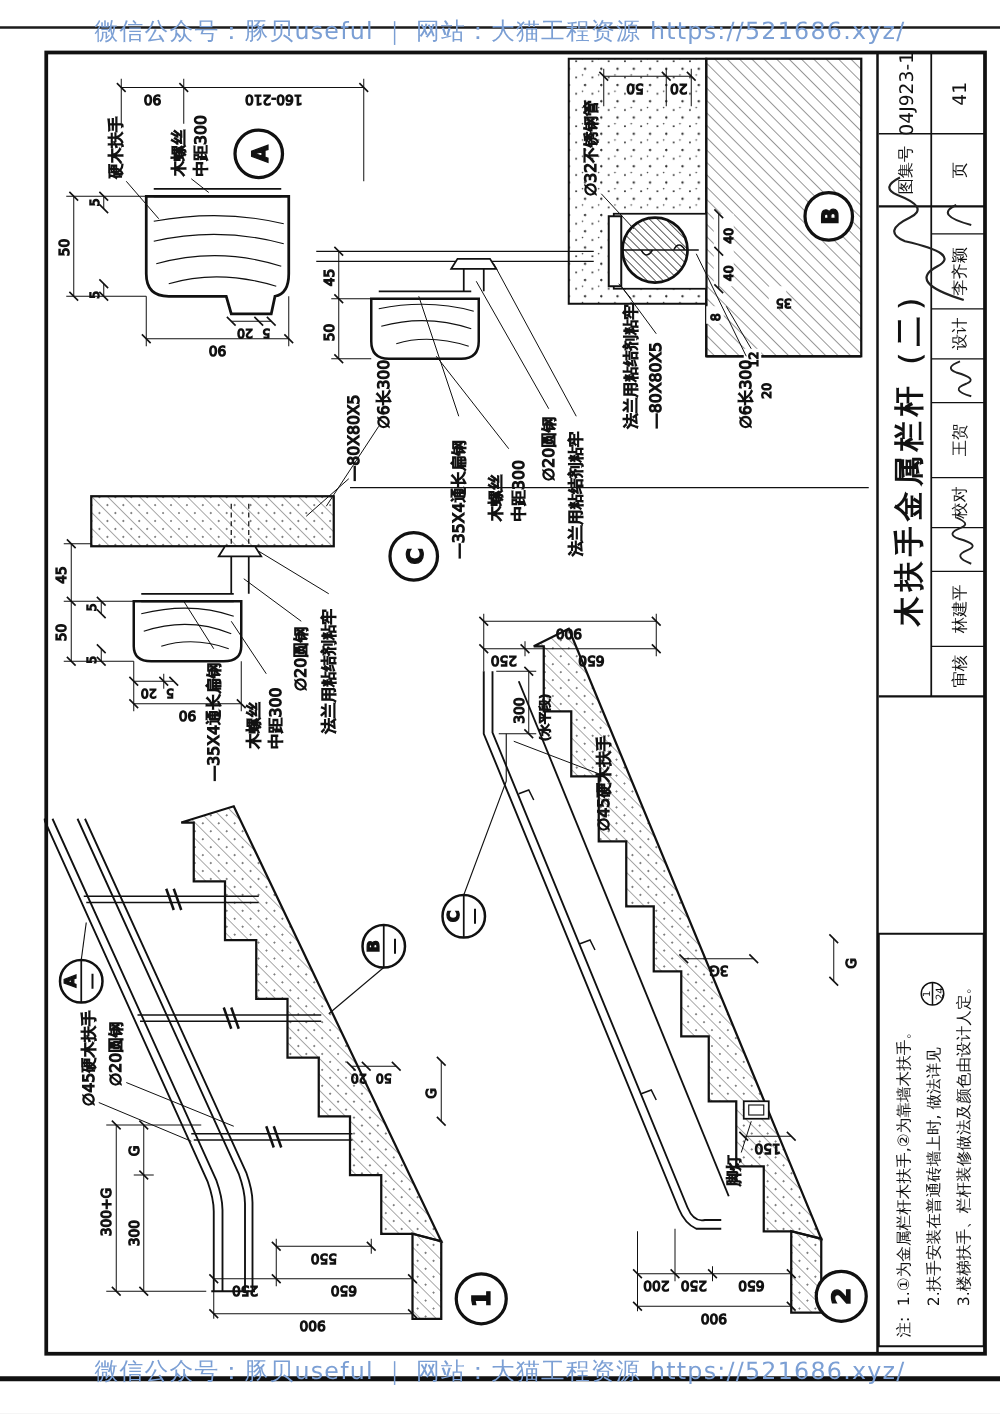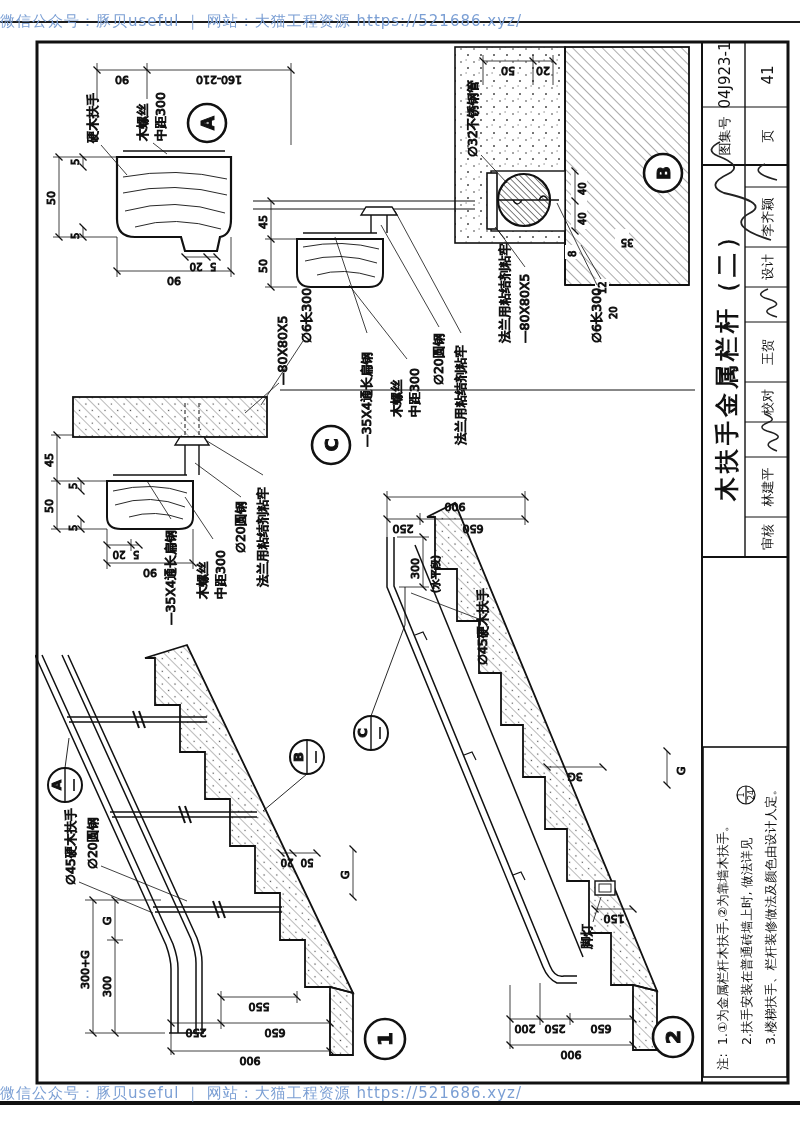--- a/index.html
+++ b/index.html
@@ -1,20 +1,20 @@
 <!DOCTYPE html>
 <html><head>
 <meta charset="utf-8">
 <style>
   html,body{margin:0;padding:0;background:#e8e8e8;}
   .page{position:relative;width:800px;height:1131px;background:#ffffff;overflow:hidden;
         font-family:"DejaVu Sans","Liberation Sans",sans-serif;}
   .trim-top{position:absolute;left:0;top:21px;width:100%;height:2px;background:#1c1c1c;}
   .trim-bottom{position:absolute;left:0;top:1101px;width:100%;height:4px;background:#111;}
-  .wm{position:absolute;left:0;width:100%;font-size:15px;letter-spacing:1px;
+  .wm{position:absolute;left:0;width:100%;text-align:center;font-size:19px;letter-spacing:1px;
       color:#7b9fd4;z-index:5;white-space:nowrap;}
   .wm-top{top:12px;}
   .wm-bottom{top:1084px;}
   .land{position:absolute;left:35px;top:40px;width:1045px;height:755px;
         transform-origin:0 0;transform:rotate(-90deg) translateX(-1045px);}
   svg{display:block;}
   svg text{fill:#111;}
   .d{font-size:11px;}
   .d2{font-size:10px;}
   .lb{font-size:12.5px;}

